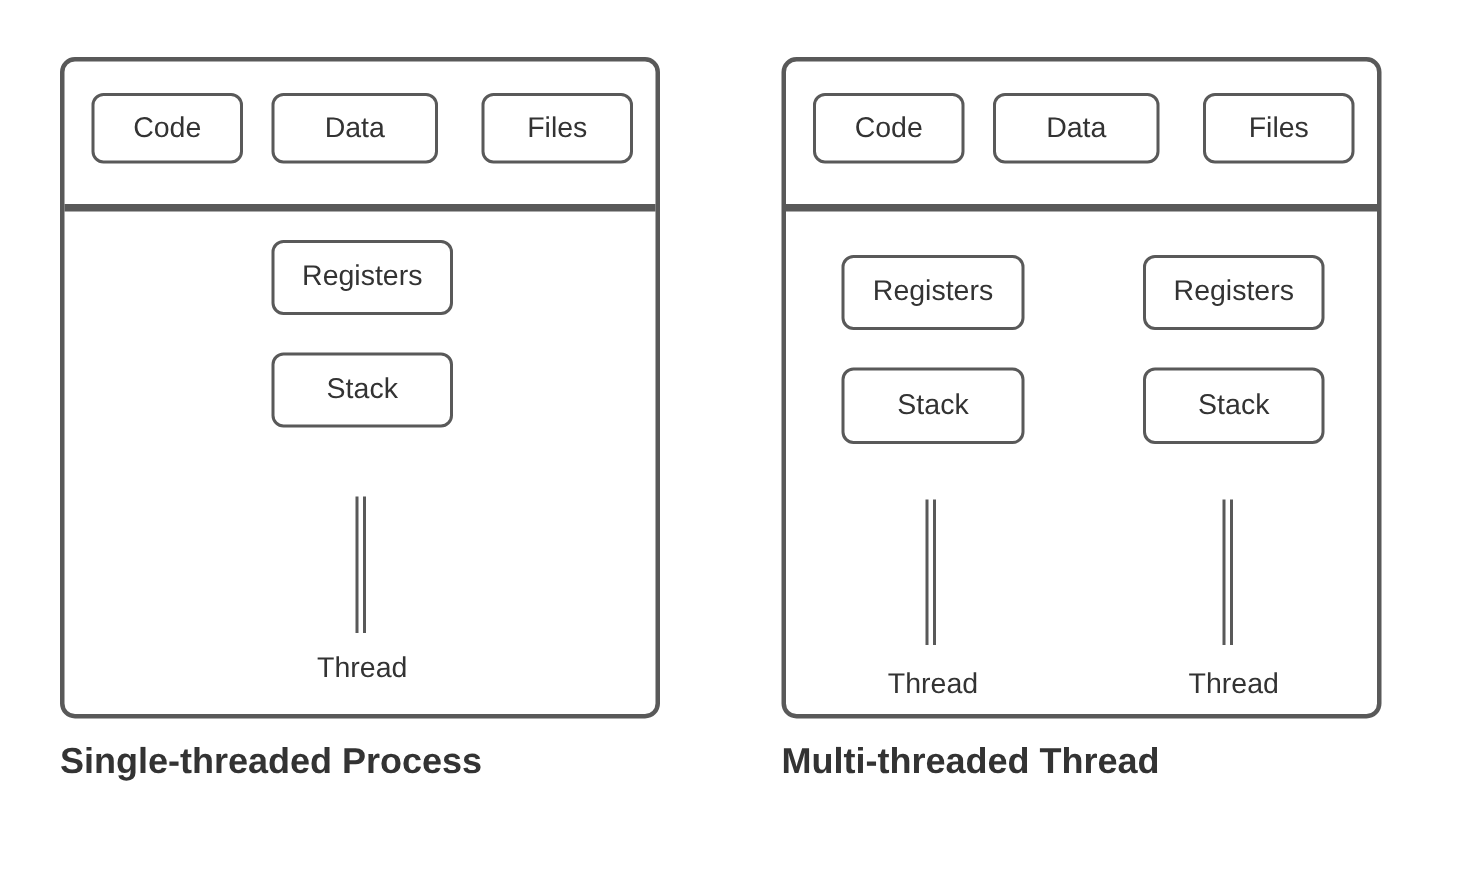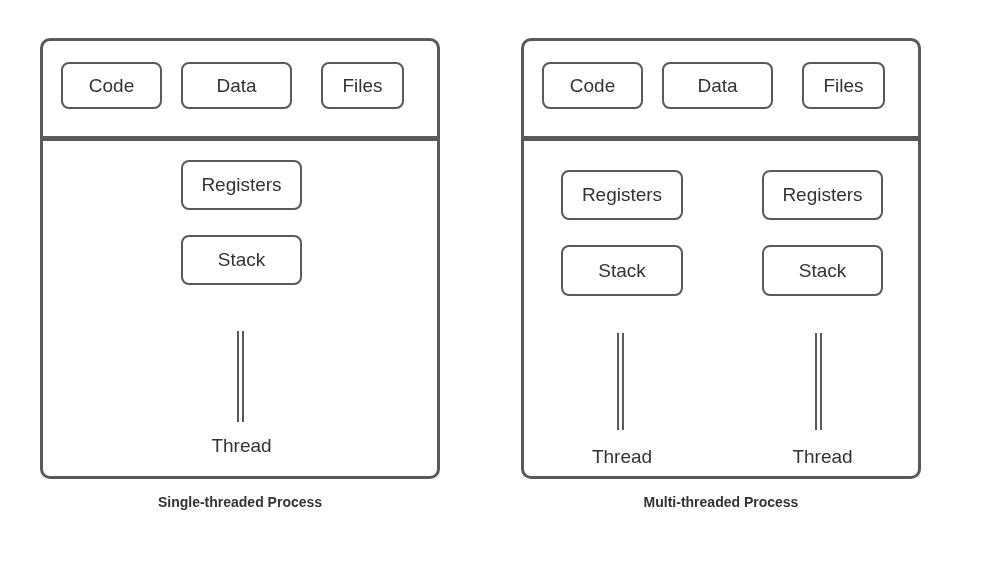--- a/index.html
+++ b/index.html
@@ -54,21 +54,21 @@
     align-items: center;
     justify-content: center;
     font-size: 19px;
     color: var(--text);
     background: var(--background);
     white-space: nowrap;
   }
   
   .box-code  { left: 18px;  top: 21px; width: 101px; height: 47px; }
   .box-data  { left: 138px; top: 21px; width: 111px; height: 47px; }
-  .box-files { left: 278px; top: 21px; width: 83px; height: 47px; }
+  .box-files { left: 278px; top: 21px; width: 101px; height: 47px; }
 
   
   .left .box-registers { left: 138px; top: 119px; width: 121px; height: 50px; }
   .left .box-stack     { left: 138px; top: 194px; width: 121px; height: 50px; }
   .left .thread-line   { left: 194px; top: 290px; height: 91px; }
   .left .thread-label  { left: 138px; top: 394px; width: 121px; }
 
   
   .right .col1.box-registers { left: 37px;  top: 129px; width: 122px; height: 50px; }
   .right .col2.box-registers { left: 238px; top: 129px; width: 121px; height: 50px; }
@@ -89,22 +89,22 @@
   .thread-label {
     position: absolute;
     text-align: center;
     font-size: 19px;
     color: var(--text);
   }
   .caption {
     position: absolute;
     top: 494px;
     width: 400px;
-    text-align: center;
-    font-size: 14px;
+    text-align: left;
+    font-size: 24px;
     font-weight: bold;
     color: var(--text);
   }
   .caption.left  { left: 40px; }
   .caption.right { left: 521px; }
 </style>
 </head>
 <body>
 
 <div class="canvas">
@@ -153,15 +153,15 @@
       <span>Stack</span>
     </div>
     <div class="mini-box col2 box-stack">
       <span>Stack</span>
     </div>
     <div class="thread-line col1"></div>
     <div class="thread-line col2"></div>
     <div class="thread-label col1">Thread</div>
     <div class="thread-label col2">Thread</div>
   </div>
-  <div class="caption right">Multi-threaded Process</div>
+  <div class="caption right">Multi-threaded Thread</div>
 
 </div>
 
 </body></html>

